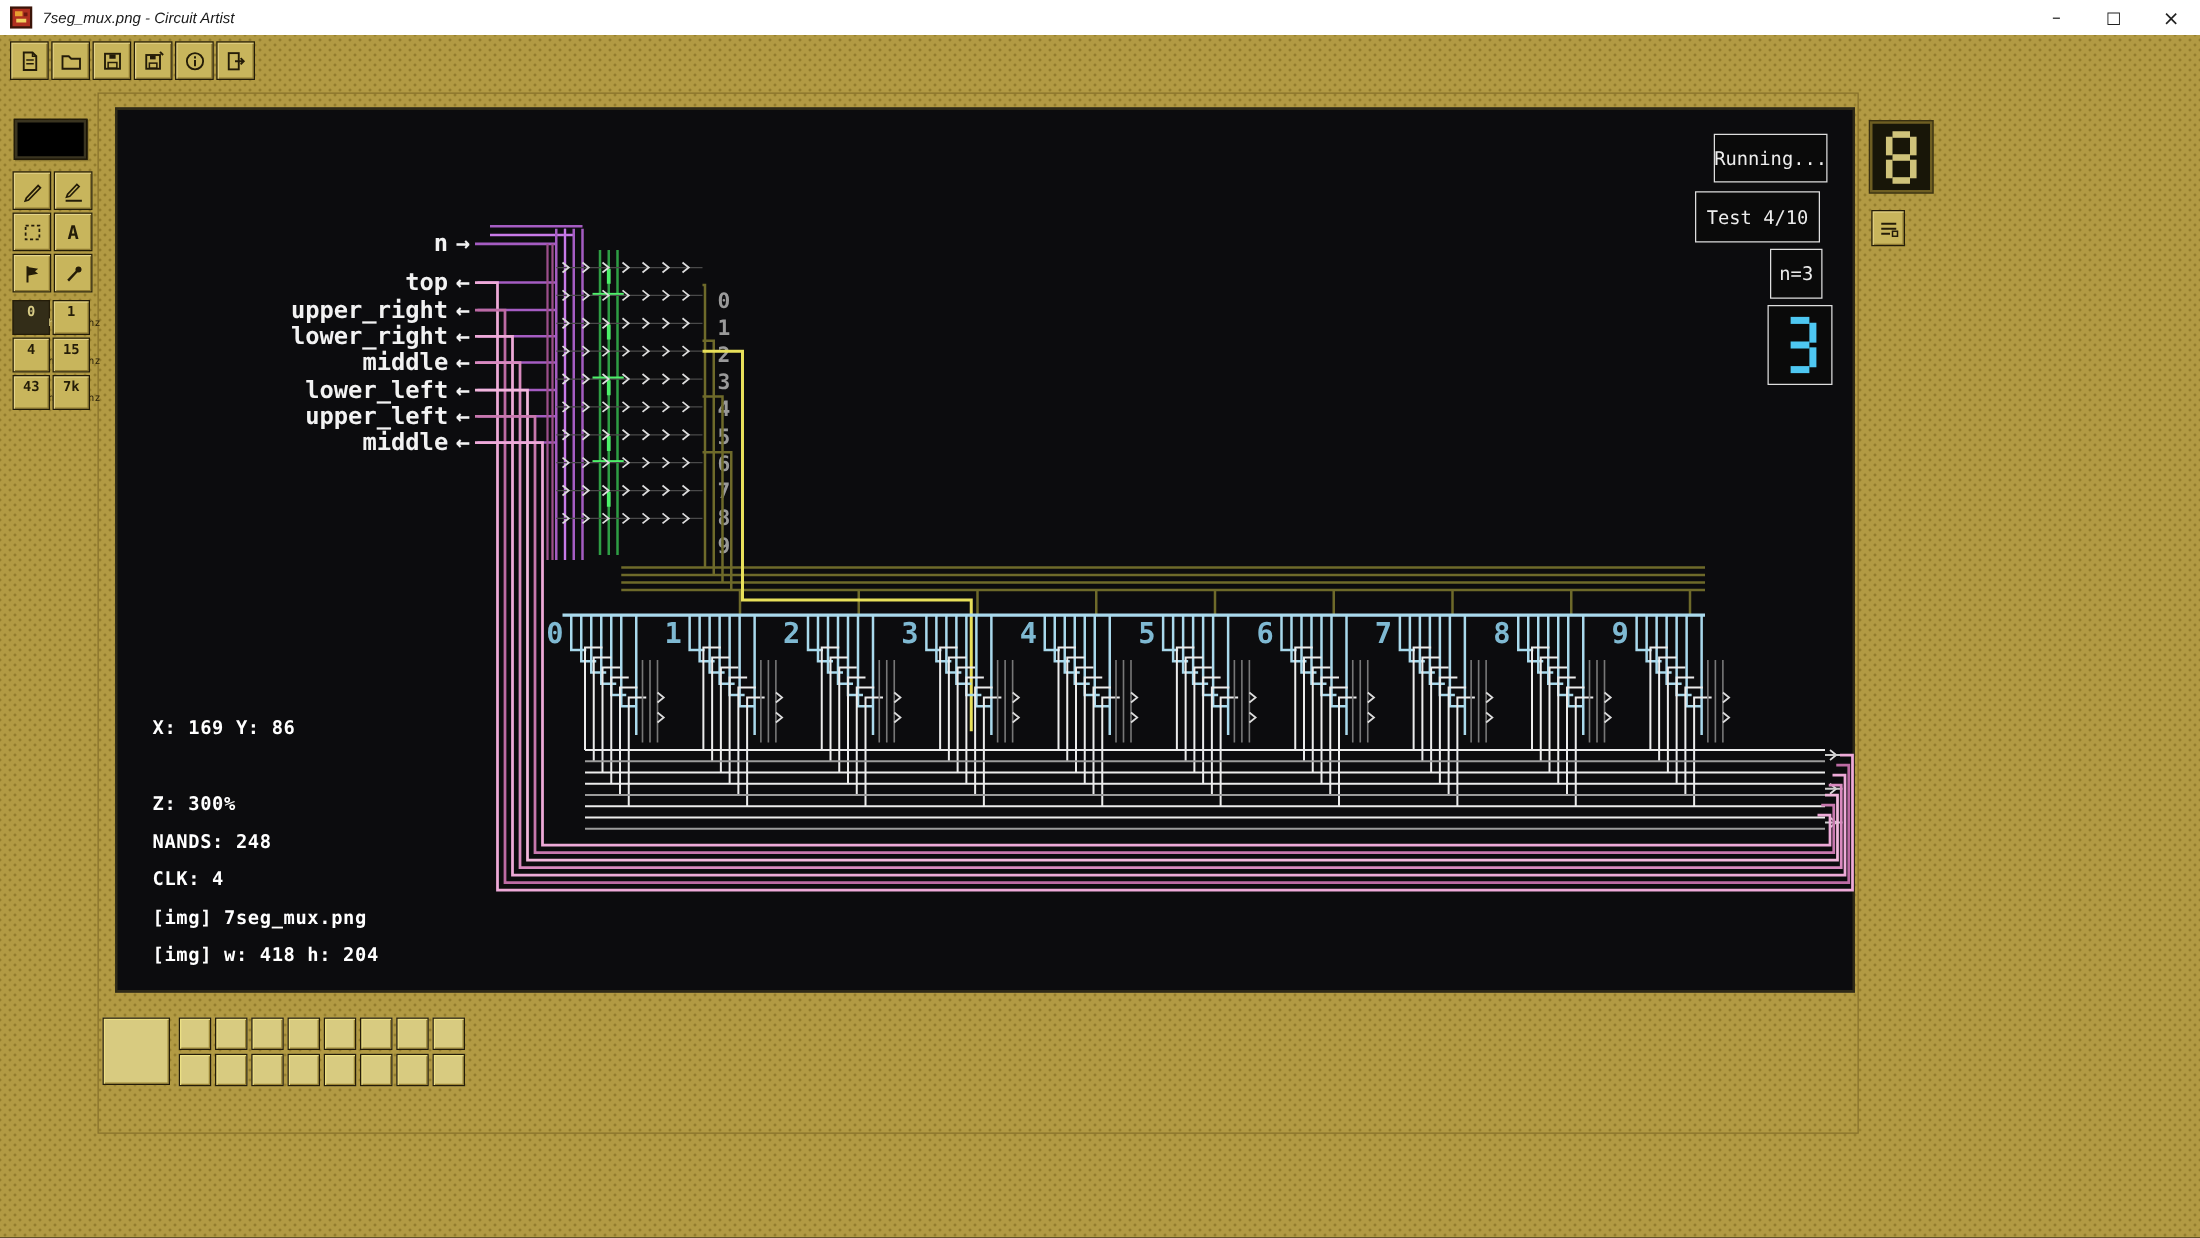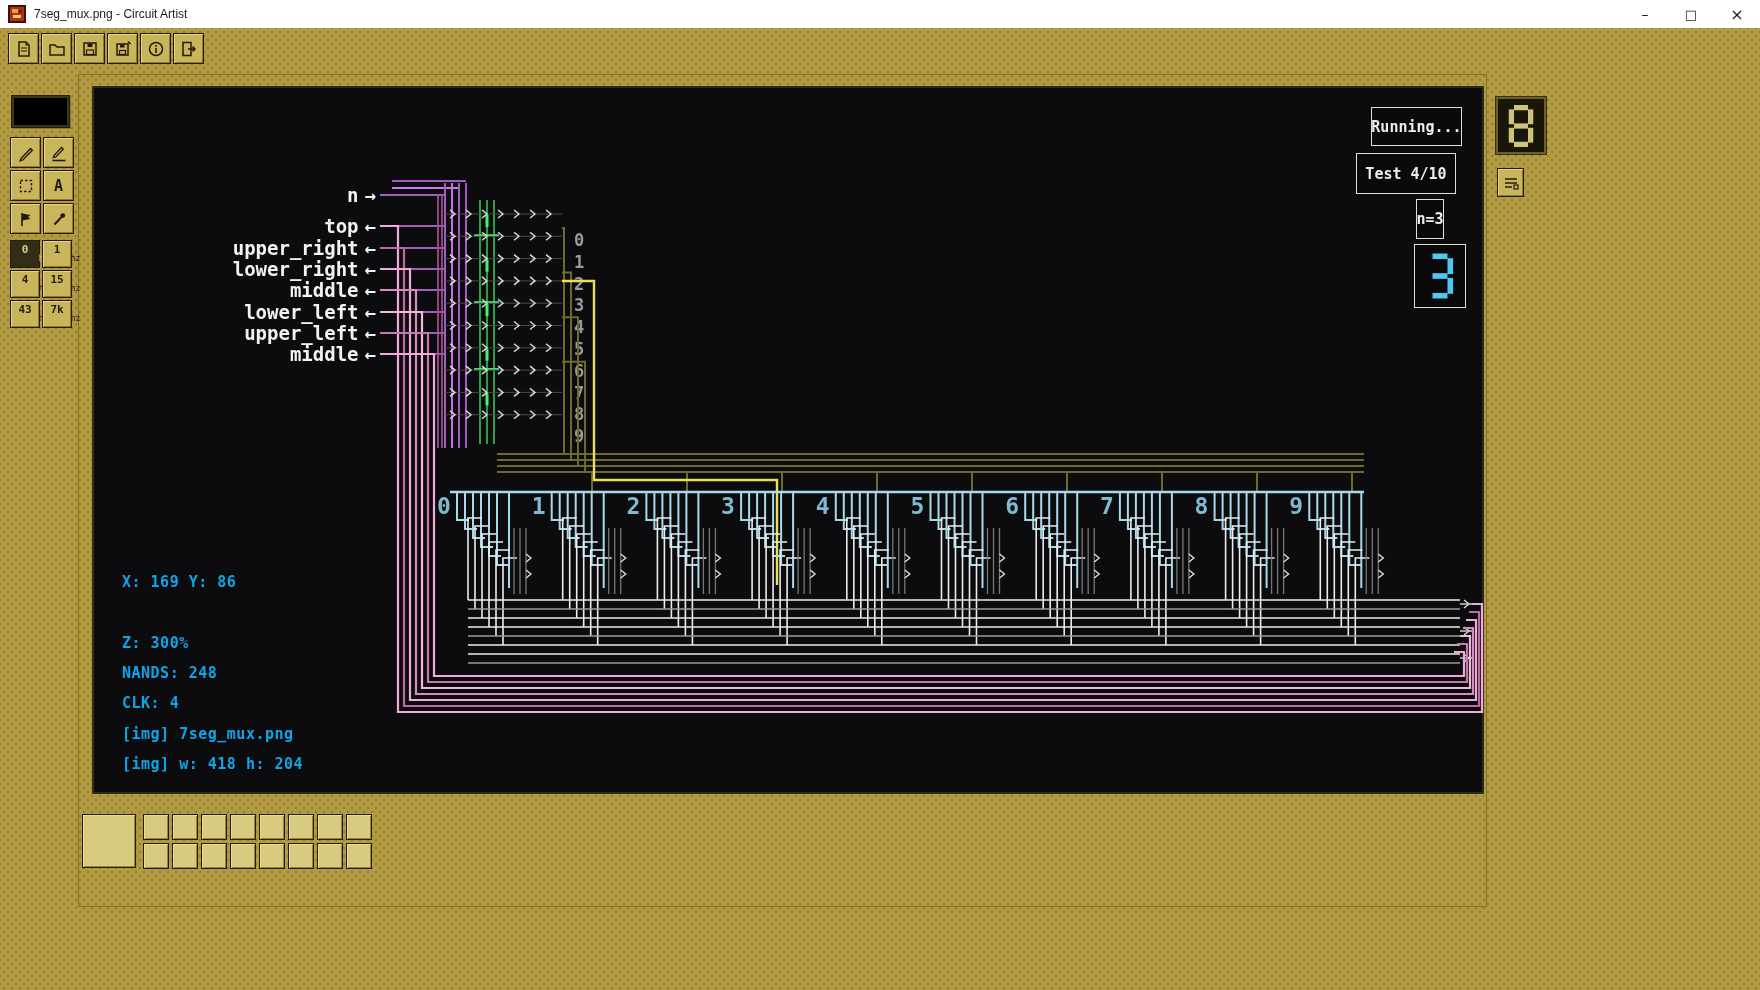--- a/index.html
+++ b/index.html
@@ -10,21 +10,21 @@
     background-color:#b29a43;
     background-image:
       radial-gradient(#937d2e 1px, transparent 1.4px),
       radial-gradient(#937d2e 1px, transparent 1.4px);
     background-size:8px 8px;
     background-position:0 0, 4px 4px;
   }
   
   .titlebar { position:absolute; left:0; top:0; width:1760px; height:28px; background:#ffffff; display:flex; align-items:center; z-index:50; }
   .app-icon { width:18px; height:18px; margin-left:8px; }
-  .title-text { margin-left:8px; font-family:"Liberation Sans", sans-serif; font-size:12px; color:#1a1a1a; }
+  .title-text { margin-left:8px; font-family:"Liberation Sans", sans-serif; font-size:12px; color:#1a1a1a;font-style:italic; }
   .win-controls { position:absolute; right:0; top:0; height:28px; display:flex; }
   .win-btn { width:46px; height:28px; display:flex; align-items:center; justify-content:center; font-size:14px; color:#222; font-family:"DejaVu Sans", sans-serif; cursor:default; }
   
   .toolbar { position:absolute; left:8px; top:33px; display:flex; gap:2px; z-index:10; }
   .tb-btn, .tool-btn {
     width:31px; height:31px; background:#c8b55c; border:1px solid #241c08;
     box-shadow: inset 1px 1px 0 #e4d489, inset -1px -1px 0 #8d7930;
     display:flex; align-items:center; justify-content:center;
   }
   
@@ -45,23 +45,23 @@
   .tool-glyph { font-size:15px; font-weight:bold; color:#241c08; }
   
   .seg-display-btn { position:absolute; left:1496px; top:97px; width:50px; height:57px; background:#181608;
     border:2px solid #6e5e22; box-shadow:0 0 0 1px #3a3010; display:flex; align-items:center; justify-content:center; z-index:10; }
   .signal-btn { position:absolute; left:1497px; top:168px; width:27px; height:29px; background:#c8b55c;
     border:1px solid #241c08; box-shadow: inset 1px 1px 0 #e4d489, inset -1px -1px 0 #8d7930;
     display:flex; align-items:center; justify-content:center; z-index:10; }
   
   .clabel { position:absolute; right:1106px; white-space:nowrap; color:#f2f2f2; font-size:19px; font-weight:bold; z-index:5; }
   .clabel .arrow { margin-left:6px; }
-  .status-line { position:absolute; left:28px; color:#0ea5e9; font-size:15px; font-weight:bold; letter-spacing:0.5px; z-index:5; white-space:nowrap; }
+  .status-line { position:absolute; left:28px; color:#ffffff; font-size:15px; font-weight:bold; letter-spacing:0.5px; z-index:5; white-space:nowrap; }
   .obox { position:absolute; background:#0a0a0a; border:1px solid #dedede; color:#ececec;
-    display:flex; align-items:center; justify-content:center; font-size:15px; font-weight:bold; z-index:6; white-space:nowrap; }
+    display:flex; align-items:center; justify-content:center; font-size:15px; font-weight:normal; z-index:6; white-space:nowrap; }
   
   .pal-big { position:absolute; left:82px; top:814px; width:54px; height:54px; background:#d8cb80;
     border:1px solid #241c08; box-shadow: inset 1px 1px 0 #ece084, inset -1px -1px 0 #9a8536; z-index:10; }
   .pal-grid { position:absolute; left:143px; top:814px; display:grid; grid-template-columns:repeat(8,26px); grid-auto-rows:26px; gap:3px 3px; z-index:10; }
   .pal-sq { width:26px; height:26px; background:#d8cb80; border:1px solid #241c08;
     box-shadow: inset 1px 1px 0 #ece084, inset -1px -1px 0 #9a8536; }
   svg text { user-select:none; }
 </style>
 </head>
 <body>
@@ -490,21 +490,21 @@
 
   <div class="status-line" style="top:485px">X: 169 Y: 86</div>
   <div class="status-line" style="top:546px">Z: 300%</div>
   <div class="status-line" style="top:576px">NANDS: 248</div>
   <div class="status-line" style="top:606px">CLK: 4</div>
   <div class="status-line" style="top:637px">[img] 7seg_mux.png</div>
   <div class="status-line" style="top:667px">[img] w: 418 h: 204</div>
 
   <div class="obox" style="left:1277px; top:19px; width:91px; height:39px">Running...</div>
   <div class="obox" style="left:1262px; top:65px; width:100px; height:41px">Test 4/10</div>
-  <div class="obox" style="left:1322px; top:111px; width:28px; height:40px">n=3</div>
+  <div class="obox" style="left:1322px; top:111px; width:42px; height:40px">n=3</div>
   <div class="obox" style="left:1320px; top:156px; width:52px; height:64px">
     <svg id="seg-overlay" width="30" height="50" viewBox="0 0 32 52">
         <rect x="8" y="2" width="16" height="6" fill="#4ec7f2"></rect>
         <rect x="24" y="7" width="6" height="17" fill="#4ec7f2"></rect>
         <rect x="24" y="28" width="6" height="17" fill="#4ec7f2"></rect>
         <rect x="8" y="44" width="16" height="6" fill="#4ec7f2"></rect>
         <rect x="8" y="23" width="16" height="6" fill="#4ec7f2"></rect>
       </svg>
   </div>
 </div>

